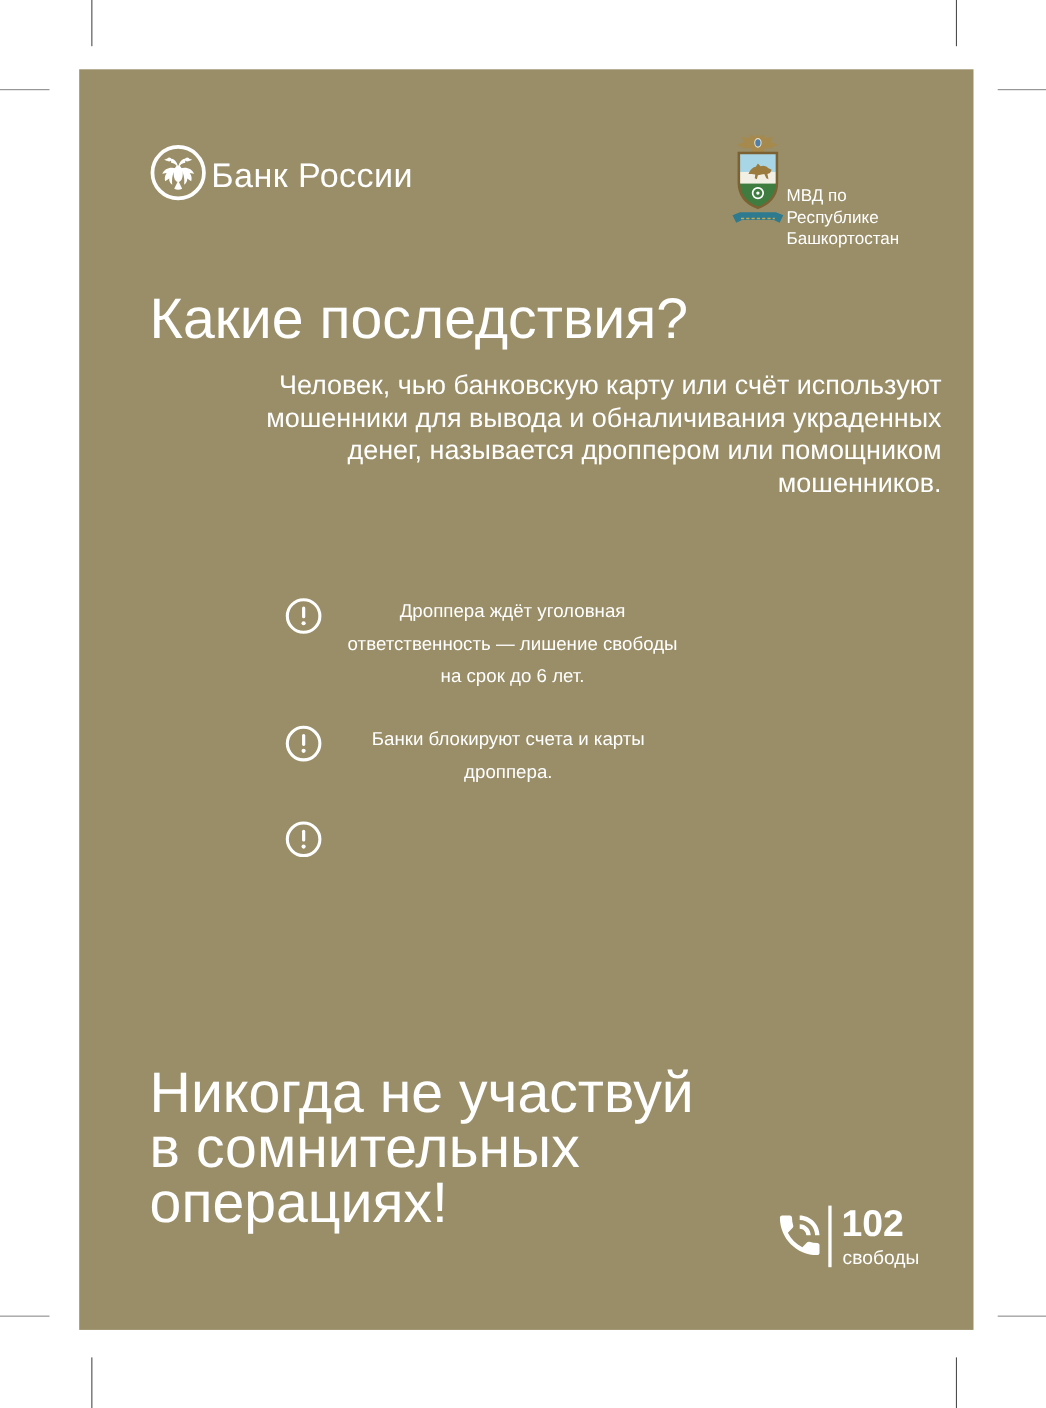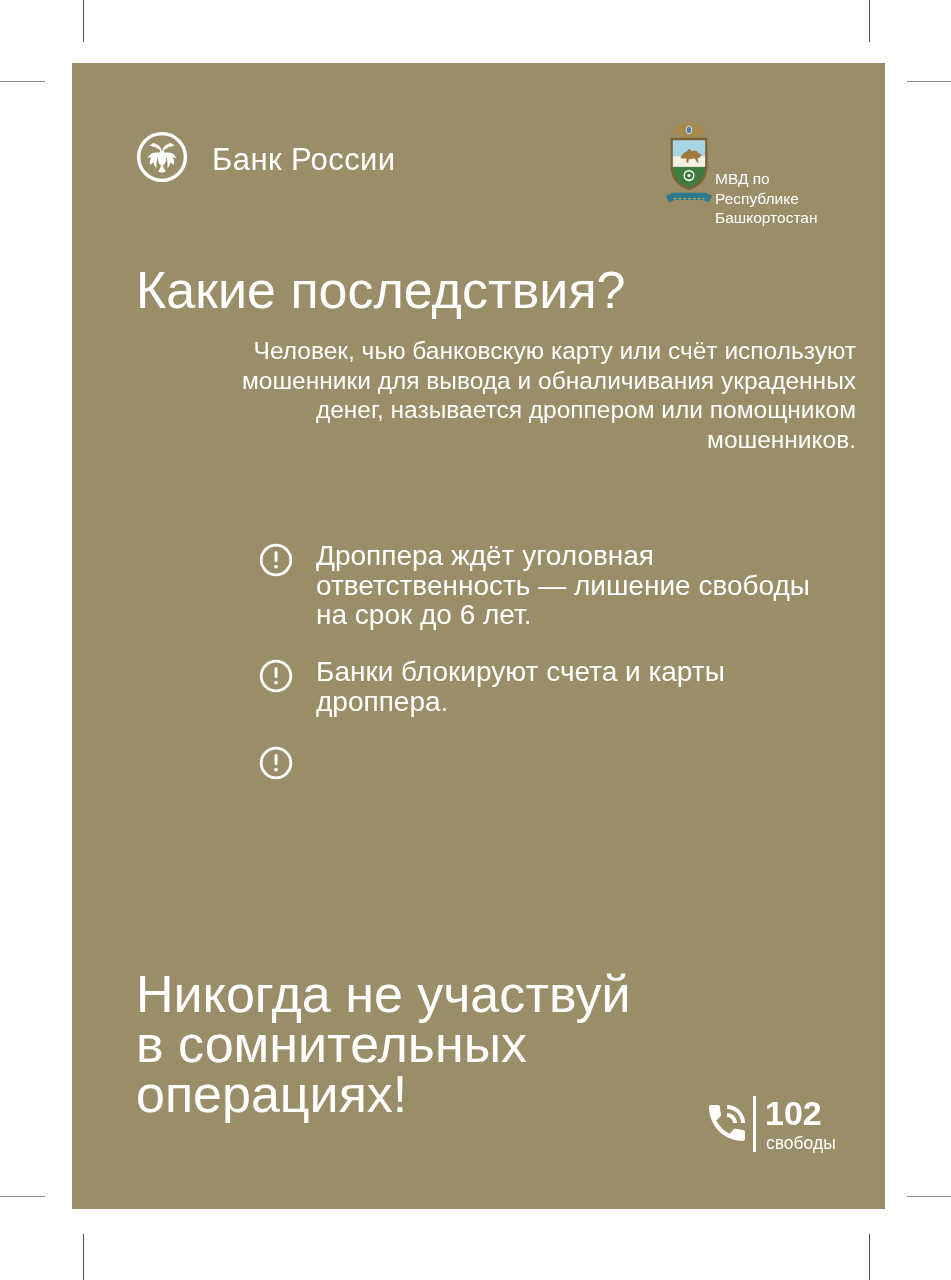--- a/index.html
+++ b/index.html
@@ -24,34 +24,34 @@
   .panel {
     position: absolute; left: 72px; top: 63px; width: 813px; height: 1146px;
     background: #9a8e68; color: #ffffff;
   }
   .panel * { position: absolute; }
 
   .pre { white-space: pre-line; }
 
   
   .brand-eagle { left: 64px; top: 68px; width: 52px; height: 52px; }
-  .brand-label { left: 140px; top: 79px; font-size: 31px; font-weight: 400; letter-spacing: .4px; }
+  .brand-label { left: 120px; top: 79px; font-size: 31px; font-weight: 400; letter-spacing: .4px; }
 
   .mvd-emblem { left: 592px; top: 54px; width: 50px; height: 95px; }
   .mvd-label { left: 643px; top: 66px; width: 150px; font-size: 15.5px; line-height: 19.5px; font-weight: 400; margin-top: 40px; }
 
   
   .title { left: 64px; top: 199px; width: 720px; font-size: 52px; font-weight: 400; line-height: 56px; }
   .intro { left: 64px; top: 273px; width: 720px; font-size: 24.5px; line-height: 29.6px; font-weight: 400; text-align: right; }
 
   .bullet { display: flex; left: 187px; width: 600px; position: absolute; }
   .bullet .excl-icon { position: static; flex: 0 0 34px; width: 34px; height: 34px; margin-top: 2px; }
-  .bullet .bullet-text { position: static; margin-left: 23px; font-size: 28px; line-height: 29.5px; }
+  .bullet .bullet-text { position: static; margin-left: 23px; font-size: 17px; line-height: 29.5px; text-align: center; }
   .b1 { top: 478px; }
-  .b2 { top: 594px; }
+  .b2 { top: 594px; gap: 22px; }
   .b3 { top: 681px; }
 
   .closing { left: 64px; top: 889px; width: 720px; font-size: 52px; font-weight: 400; line-height: 50px; margin-top: 17px; }
 
   
   .phone-icon { left: 631px; top: 1036px; width: 48px; height: 48px; }
   .phone-divider { left: 681px; top: 1033px; width: 3px; height: 56px; background: #ffffff; }
   .phone-number { left: 693px; top: 1030px; font-size: 34px; font-weight: 700; line-height: 40px; }
   .phone-caption { left: 694px; top: 1070px; font-size: 17.5px; line-height: 20px; font-weight: 400; }
 </style>

